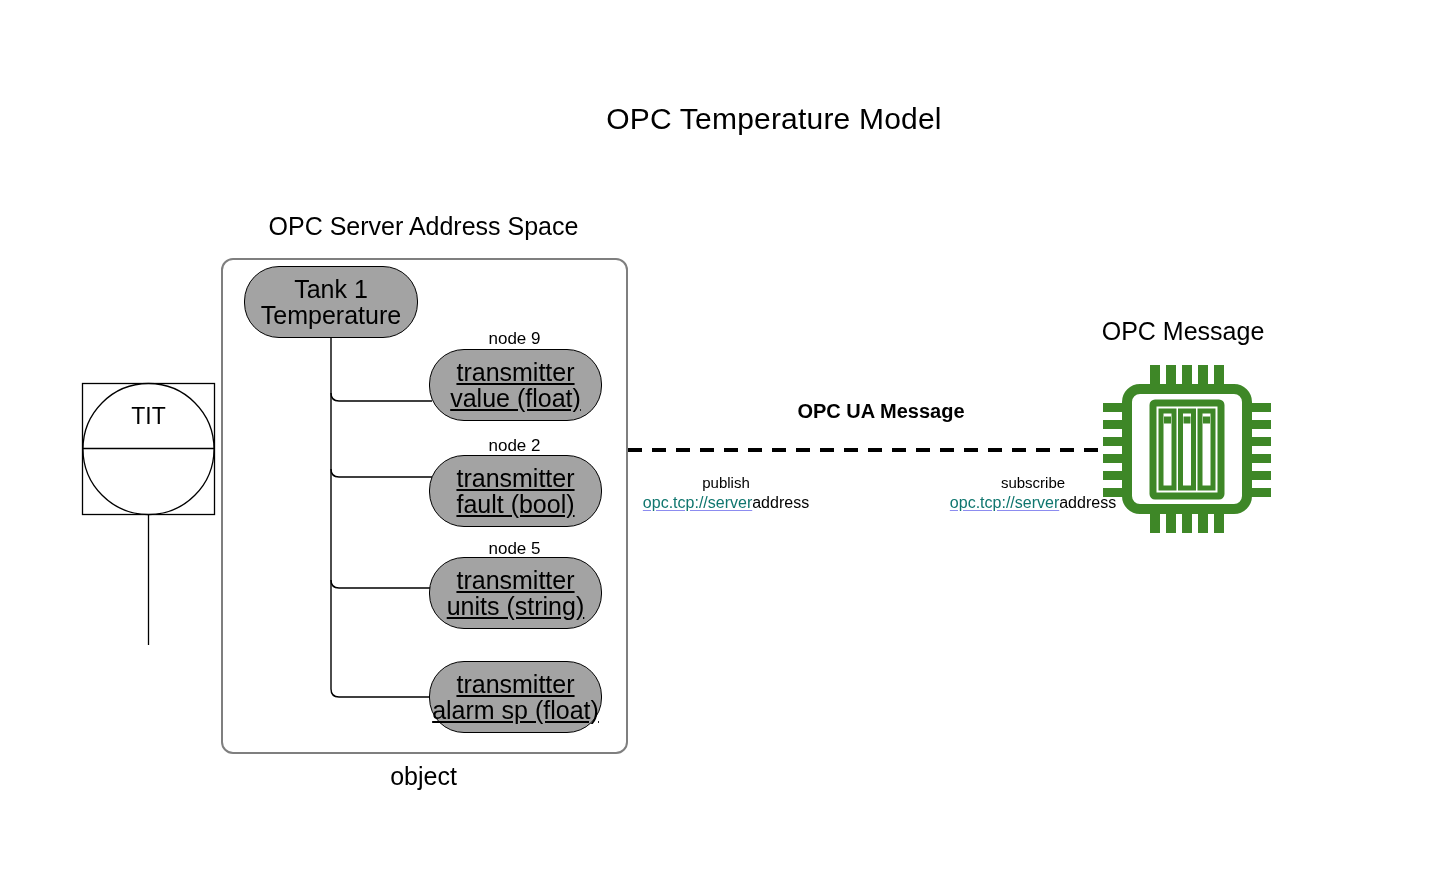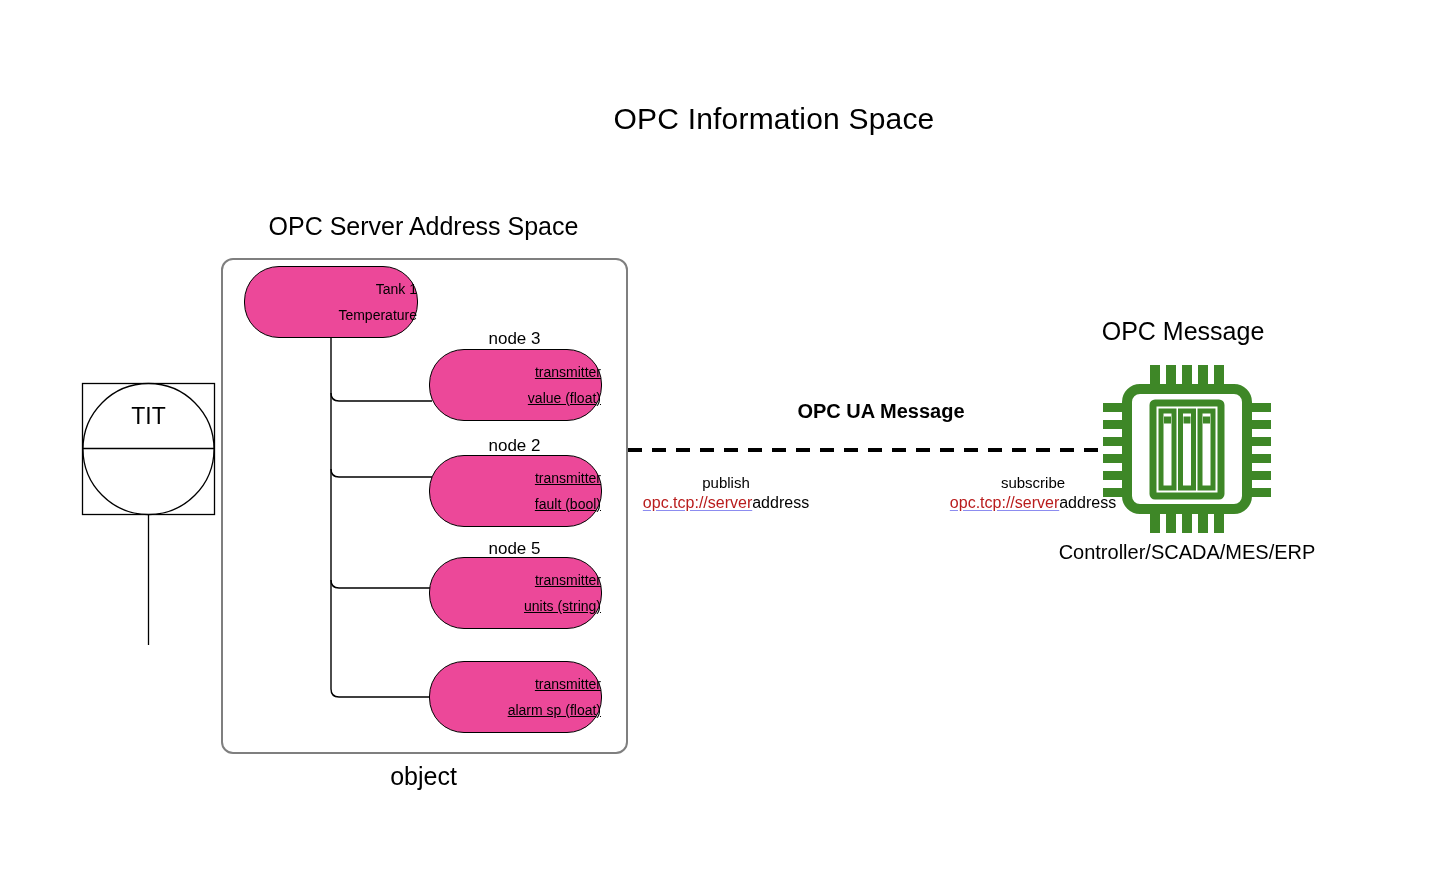--- a/index.html
+++ b/index.html
@@ -13,36 +13,36 @@
   .title{font-size:30px;letter-spacing:0.2px;}
   .heading{font-size:25px;}
   .small{font-size:15px;}
   .url{font-size:16px;}
   .lines-layer{position:absolute;left:0;top:0;z-index:1;pointer-events:none;}
   .container-box{
     position:absolute;left:221px;top:258px;width:403px;height:492px;
     border:2px solid #7f7f7f;border-radius:12px;background:transparent;z-index:0;
   }
   .pill{
-    position:absolute;z-index:2;background:#ec4899;border:1.4px solid #000000;
+    position:absolute;z-index:2;background:#a3a3a3;border:1.4px solid #000000;
     border-radius:35px;display:flex;flex-direction:column;justify-content:center;
-    align-items:flex-end;font-size:14px;line-height:26px;
+    align-items:center;font-size:25px;line-height:26px;
   }
   .pill-root{left:244px;top:266px;width:172px;height:70px;}
   .pill-node{left:429px;width:171px;height:70px;text-decoration:underline;}
   .node-label{
     position:absolute;left:429px;width:171px;text-align:center;
     font-size:17px;z-index:2;
   }
   .msg-label{font-size:20px;font-weight:bold;}
   .link-part{
     text-decoration:underline;
     text-decoration-color:#8c8cf0;
     text-underline-offset:2px;
-    color:#b91c1c;cursor:pointer;
+    color:#0f766e;cursor:pointer;
   }
   .caption{font-size:20px;line-height:28px;}
   .tit-label{font-size:23px;z-index:2;}
   .chip-box{position:absolute;left:1103px;top:365px;width:168px;height:168px;z-index:2;}
 </style>
 </head>
 <body>
 
 <svg class="lines-layer" width="1452" height="883" viewBox="0 0 1452 883">
 
@@ -57,32 +57,32 @@
     <path d="M331,336 V689"></path>
     <path d="M331,393 Q331,401 339,401 H432"></path>
     <path d="M331,469 Q331,477 339,477 H432"></path>
     <path d="M331,580 Q331,588 339,588 H432"></path>
     <path d="M331,689 Q331,697 339,697 H432"></path>
   </g>
 
   <path d="M628,450 H1107" stroke="#000000" stroke-width="4" stroke-dasharray="14 10" fill="none"></path>
 </svg>
 
-<div class="abs ctr title" style="left:524px;top:102px;width:500px;">OPC Information Space</div>
+<div class="abs ctr title" style="left:524px;top:102px;width:500px;">OPC Temperature Model</div>
 
 <div class="abs ctr heading" style="left:221px;top:212px;width:405px;z-index:2;">OPC Server Address Space</div>
 
 <div class="container-box"></div>
 
 <div class="pill pill-root">
   <span>Tank 1</span>
   <span>Temperature</span>
 </div>
 
-<div class="node-label" style="top:329px;">node 3</div>
+<div class="node-label" style="top:329px;">node 9</div>
 <div class="node-label" style="top:436px;">node 2</div>
 <div class="node-label" style="top:539px;">node 5</div>
 <div class="node-label" style="top:676px;">node 4</div>
 
 <div class="pill pill-node" style="top:349px;">
   <span>transmitter</span>
   <span>value (float)</span>
 </div>
 <div class="pill pill-node" style="top:455px;">
   <span>transmitter</span>
@@ -154,14 +154,13 @@
     </g>
     <g fill="#3e8727">
       <rect x="61" y="51.5" width="7" height="7"></rect>
       <rect x="80.5" y="51.5" width="7" height="7"></rect>
       <rect x="100" y="51.5" width="7" height="7"></rect>
     </g>
   </svg>
 </div>
 
 <div class="abs ctr caption" style="left:1022px;top:538px;width:330px;">
-  <div>Controller/SCADA/MES/ERP</div>
 </div>
 
 </body></html>

